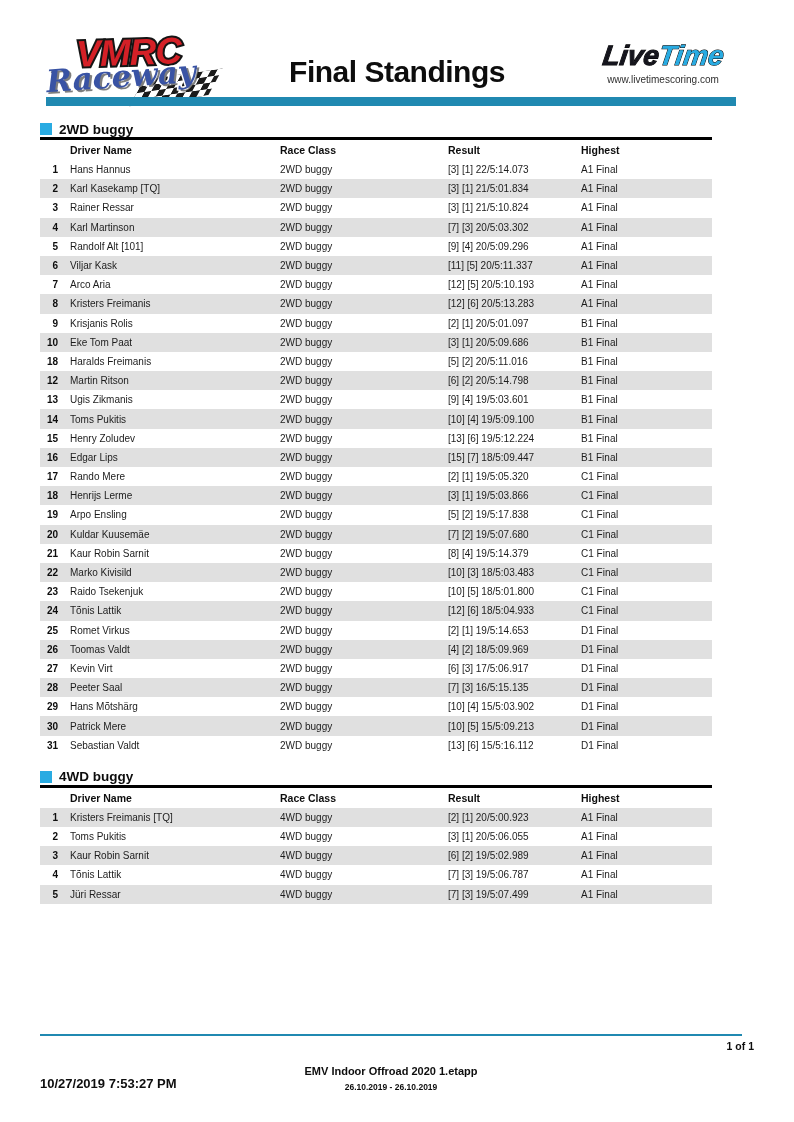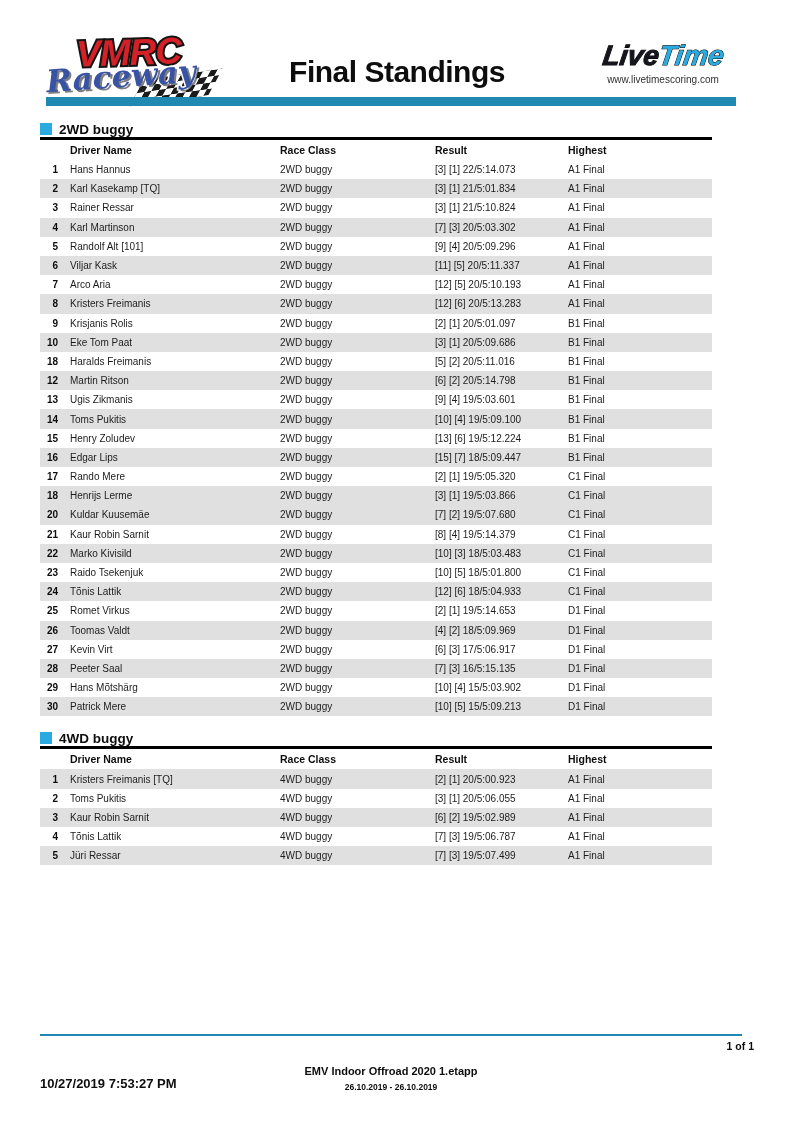--- a/index.html
+++ b/index.html
@@ -49,21 +49,21 @@
   .section + .section{margin-top:12px;}
   .section-header{display:flex;align-items:flex-end;gap:7px;border-bottom:3px solid #000;padding-bottom:1px;height:17px;}
   .bullet{width:12px;height:12px;background:var(--section-bullet);flex:0 0 auto;margin-bottom:1px;}
   .section-title{font-size:13.5px;font-weight:bold;line-height:1;color:#0d0d0d;}
   table{width:100%;border-collapse:collapse;table-layout:fixed;}
   th{font-size:10.5px;font-weight:bold;text-align:left;height:20px;vertical-align:middle;padding:0;color:#0d0d0d;}
   td{font-size:10px;height:19.2px;vertical-align:middle;padding:0;color:#1c1c1c;white-space:nowrap;overflow:hidden;}
   .c-pos{width:18px;text-align:right;padding-right:2px;}
   td.c-pos{font-weight:bold;color:#0d0d0d;}
   .c-driver{width:210px;padding-left:10px;}
-  .c-class{width:155px;}
+  .c-class{width:168px;}
   .c-result{width:133px;}
   .c-highest{width:auto;}
   tbody tr.shaded{background:var(--row-shade);}
   
   .footer{position:absolute;left:40px;top:1034px;width:714px;font-weight:bold;}
   .footer-line{width:702px;height:2px;background:var(--accent-bar);}
   .f-datetime{position:absolute;left:0;top:7px;font-size:13px;color:#0d0d0d;margin-top:35px;}
   .f-center{position:absolute;left:0;top:9px;width:702px;text-align:center;color:#0d0d0d;margin-top:22px;}
   .f-title{font-size:11px;}
   .f-dates{font-size:8.5px;margin-top:5px;}
@@ -243,20 +243,27 @@
       </tr>
 
       <tr class="shaded">
         <td class="c-pos">18</td>
         <td class="c-driver">Henrijs  Lerme</td>
         <td class="c-class">2WD buggy</td>
         <td class="c-result">[3] [1] 19/5:03.866</td>
         <td class="c-highest">C1 Final</td>
       </tr>
 
+      <tr>
+        <td class="c-pos">19</td>
+        <td class="c-driver">Arpo Ensling</td>
+        <td class="c-class">2WD buggy</td>
+        <td class="c-result">[5] [2] 19/5:17.838</td>
+        <td class="c-highest">C1 Final</td>
+      </tr>
 
       <tr class="shaded">
         <td class="c-pos">20</td>
         <td class="c-driver">Kuldar Kuusemäe</td>
         <td class="c-class">2WD buggy</td>
         <td class="c-result">[7] [2] 19/5:07.680</td>
         <td class="c-highest">C1 Final</td>
       </tr>
 
       <tr>
@@ -332,20 +339,27 @@
       </tr>
 
       <tr class="shaded">
         <td class="c-pos">30</td>
         <td class="c-driver">Patrick Mere</td>
         <td class="c-class">2WD buggy</td>
         <td class="c-result">[10] [5] 15/5:09.213</td>
         <td class="c-highest">D1 Final</td>
       </tr>
 
+      <tr>
+        <td class="c-pos">31</td>
+        <td class="c-driver">Sebastian Valdt</td>
+        <td class="c-class">2WD buggy</td>
+        <td class="c-result">[13] [6] 15/5:16.112</td>
+        <td class="c-highest">D1 Final</td>
+      </tr>
     </tbody>
     </table>
 
   </section>
 
   <section class="section">
     <div class="section-header">
       <span class="bullet"></span>
       <span class="section-title">4WD buggy</span>
     </div>

